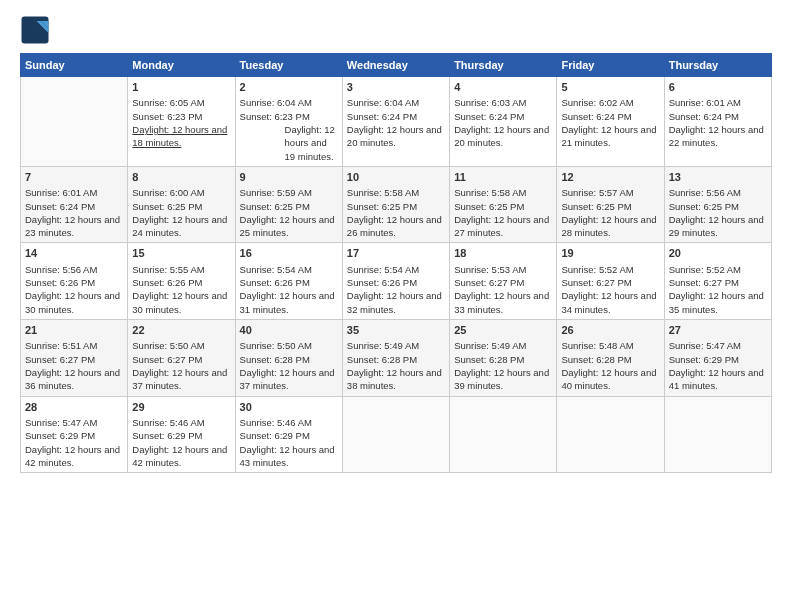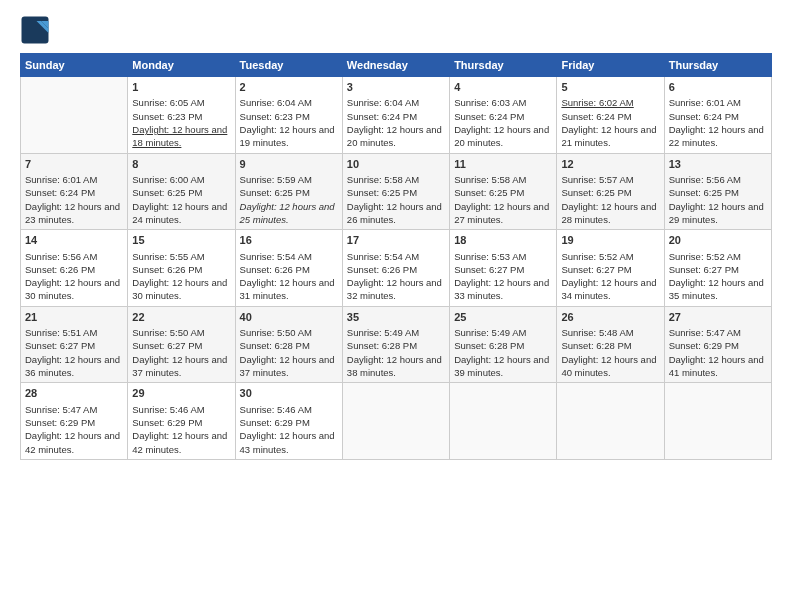--- a/index.html
+++ b/index.html
@@ -128,37 +128,37 @@
           <td>
             <span class="day-num">1</span>
             <span style="display: block;">Sunrise: 6:05 AM</span>
             <span style="display: block;">Sunset: 6:23 PM</span>
             <span style="display: block; text-decoration: underline;">Daylight: 12 hours and 18 minutes.</span>
           </td>
           <td>
             <span class="day-num">2</span>
             <span style="display: block;">Sunrise: 6:04 AM</span>
             <span style="display: block;">Sunset: 6:23 PM</span>
-            <span style="display: block;">Daylight: 12 hours and 19 minutes.</span>
+            <span style="display: block; margin-left: 45px;">Daylight: 12 hours and 19 minutes.</span>
           </td>
           <td>
             <span class="day-num">3</span>
             <span style="display: block;">Sunrise: 6:04 AM</span>
             <span style="display: block;">Sunset: 6:24 PM</span>
             <span style="display: block;">Daylight: 12 hours and 20 minutes.</span>
           </td>
           <td>
             <span class="day-num">4</span>
             <span style="display: block;">Sunrise: 6:03 AM</span>
             <span style="display: block;">Sunset: 6:24 PM</span>
             <span style="display: block;">Daylight: 12 hours and 20 minutes.</span>
           </td>
           <td>
             <span class="day-num">5</span>
-            <span style="display: block; text-decoration: underline;">Sunrise: 6:02 AM</span>
+            <span style="display: block;">Sunrise: 6:02 AM</span>
             <span style="display: block;">Sunset: 6:24 PM</span>
             <span style="display: block;">Daylight: 12 hours and 21 minutes.</span>
           </td>
           <td>
             <span class="day-num">6</span>
             <span style="display: block;">Sunrise: 6:01 AM</span>
             <span style="display: block;">Sunset: 6:24 PM</span>
             <span style="display: block;">Daylight: 12 hours and 22 minutes.</span>
           </td>
         </tr>
@@ -172,21 +172,21 @@
           <td>
             <span class="day-num">8</span>
             <span style="display: block;">Sunrise: 6:00 AM</span>
             <span style="display: block;">Sunset: 6:25 PM</span>
             <span style="display: block;">Daylight: 12 hours and 24 minutes.</span>
           </td>
           <td>
             <span class="day-num">9</span>
             <span style="display: block;">Sunrise: 5:59 AM</span>
             <span style="display: block;">Sunset: 6:25 PM</span>
-            <span style="display: block; font-style: italic;">Daylight: 12 hours and 25 minutes.</span>
+            <span style="display: block;">Daylight: 12 hours and 25 minutes.</span>
           </td>
           <td>
             <span class="day-num">10</span>
             <span style="display: block;">Sunrise: 5:58 AM</span>
             <span style="display: block;">Sunset: 6:25 PM</span>
             <span style="display: block;">Daylight: 12 hours and 26 minutes.</span>
           </td>
           <td>
             <span class="day-num">11</span>
             <span style="display: block;">Sunrise: 5:58 AM</span>

